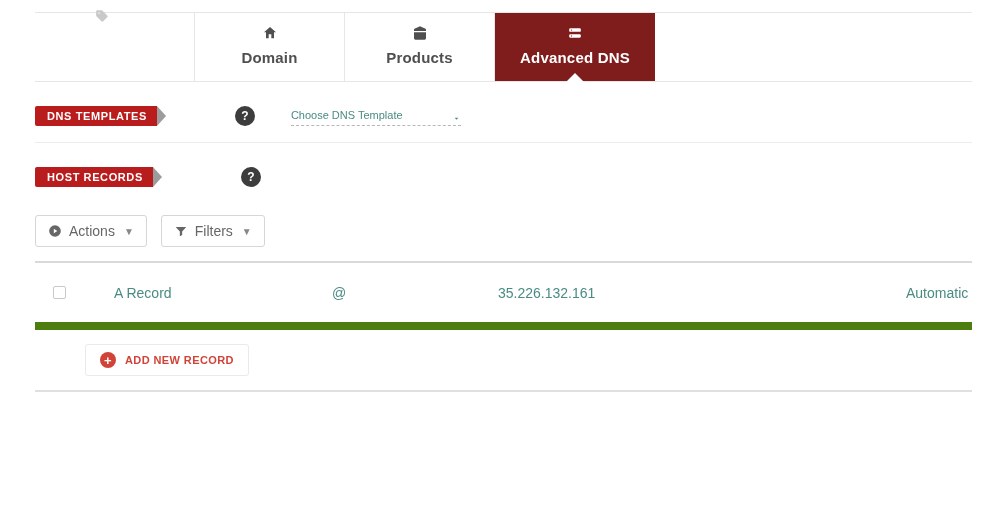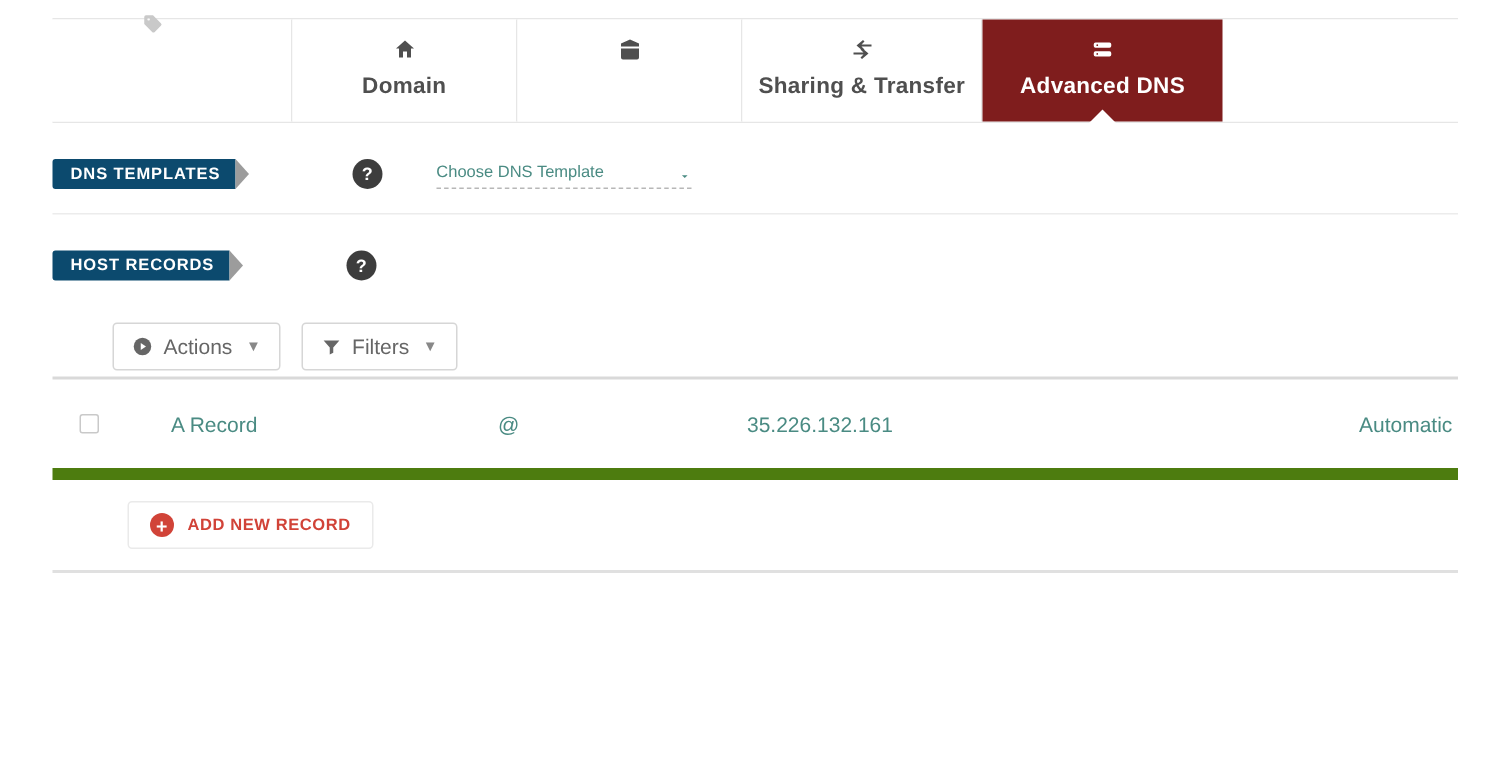--- a/index.html
+++ b/index.html
@@ -64,24 +64,24 @@
   .tab.active .icon-row svg { fill: #fff; }
   .tab-label { font-size: 15px; letter-spacing: 0.2px; }
   .tab-trailing { flex: 1; background: #fff; }
 
   .section-row {
     display: flex;
     align-items: center;
     padding: 24px 0 16px;
     border-bottom: 1px solid #ececec;
   }
-  .section-row.noborder { border-bottom: none; padding-bottom: 8px; }
+  .section-row.noborder { border-bottom: none; padding-bottom: 8px; gap: 10px; }
   .badge-label {
     position: relative;
-    background: #0c4a6e;
+    background: #b91c1c;
     color: #fff;
     font-size: 11px;
     font-weight: 600;
     letter-spacing: 0.6px;
     padding: 4px 10px 4px 12px;
     border-radius: 2px 0 0 2px;
     margin-right: 18px;
   }
   .badge-label::after {
     content: "";
@@ -119,22 +119,21 @@
     position: relative;
   }
   .template-select .chev {
     position: absolute;
     right: 0;
     top: 6px;
     color: #4a8b83;
   }
 
   .buttons-row {
-    padding: 20px 0 4px;
-    margin-left: 40px;
+    padding: 20px 0 14px;
   }
   .btn {
     display: inline-flex;
     align-items: center;
     gap: 7px;
     border: 1px solid #d6d6d6;
     border-radius: 3px;
     background: #fff;
     color: #666;
     font-size: 14px;
@@ -238,32 +237,23 @@
     </div>
 
     <div class="tab">
       <div class="icon-row">
           <span>
         <svg width="16" height="16" viewBox="0 0 24 24">
               <path d="M12 2l9 4v3H3V6l9-4zm-9 9h18v9a2 2 0 0 1-2 2H5a2 2 0 0 1-2-2v-9z"></path>
             </svg>
       </span>
         </div>
-    </div>
-
-    <div class="tab wide">
-      <div class="icon-row">
-          <span>
-        <svg width="18" height="16" viewBox="0 0 24 24">
-              <path d="M3 17h10l-3 3 1.5 1.5L18 16l-6.5-5.5L10 12l3 3H3v2zm18-10h-10l3-3L12.5 2.5 6 8l6.5 5.5L14 12l-3-3h10V7z"></path>
-            </svg>
-      </span>
-        </div>
-      <div class="tab-label">Sharing &amp; Transfer</div>
-    </div>
+      <div class="tab-label">Products</div>
+    </div>
+
 
     <div class="tab wide active">
       <div class="icon-row">
           <span>
         <svg width="18" height="14" viewBox="0 0 24 24">
               <path d="M4 4h16a2 2 0 0 1 2 2v2a2 2 0 0 1-2 2H4a2 2 0 0 1-2-2V6a2 2 0 0 1 2-2zm0 10h16a2 2 0 0 1 2 2v2a2 2 0 0 1-2 2H4a2 2 0 0 1-2-2v-2a2 2 0 0 1 2-2zm2 2a1 1 0 1 0 0 2 1 1 0 0 0 0-2zM6 6a1 1 0 1 0 0 2 1 1 0 0 0 0-2z"></path>
             </svg>
       </span>
         </div>
       <div class="tab-label">Advanced DNS</div>

